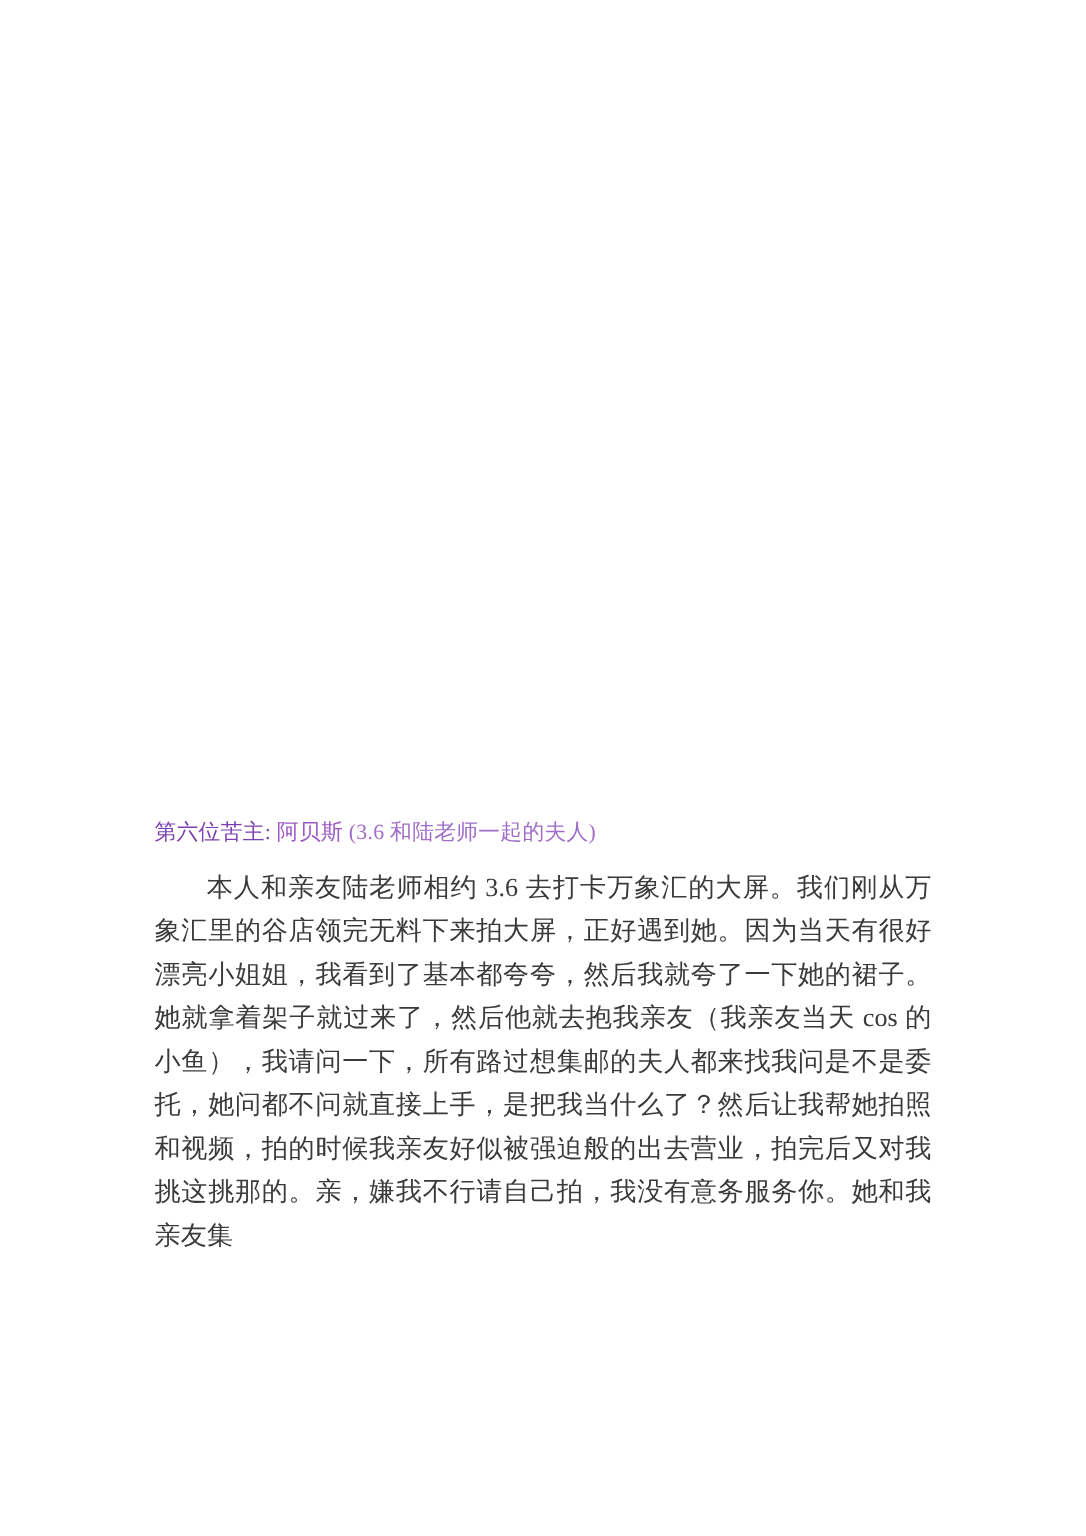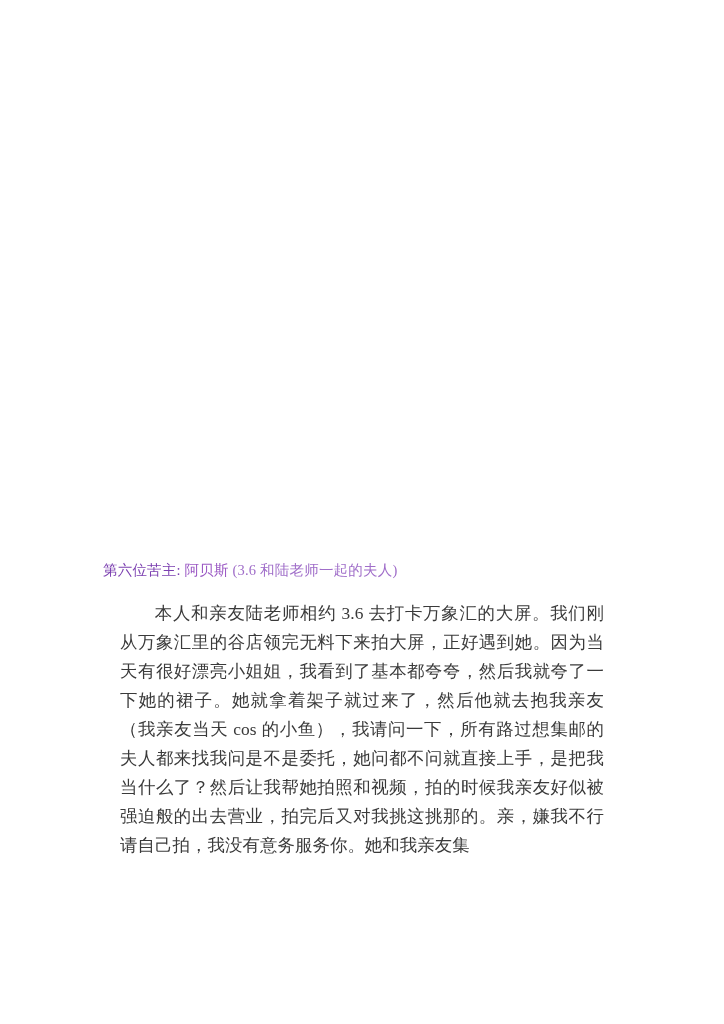--- a/index.html
+++ b/index.html
@@ -15,41 +15,41 @@
   }
   .page {
     position: relative;
     width: 724px;
     height: 1024px;
     box-sizing: border-box;
   }
   .content {
     position: absolute;
     left: 103px;
-    top: 560px;
+    top: 545px;
     width: 518px;
   }
   .heading {
     font-size: 14.5px;
     line-height: 1.5;
     letter-spacing: 0.2px;
     margin: 0 0 10px 0;
     white-space: nowrap;
   }
   .heading .seg-a {
     color: #7b3fb0;
   }
   .heading .seg-b {
     color: #9b59c4;
   }
   .heading .seg-c {
     color: #a06ec9;
   }
   .body-para {
-    margin: 17px;
+    margin: 0;
     font-size: 17.4px;
     line-height: 1.67;
     color: #3a3a3a;
     text-align: justify;
     text-justify: inter-ideograph;
     text-indent: 2em;
     letter-spacing: 0.1px;
   }
 </style>
 </head>

